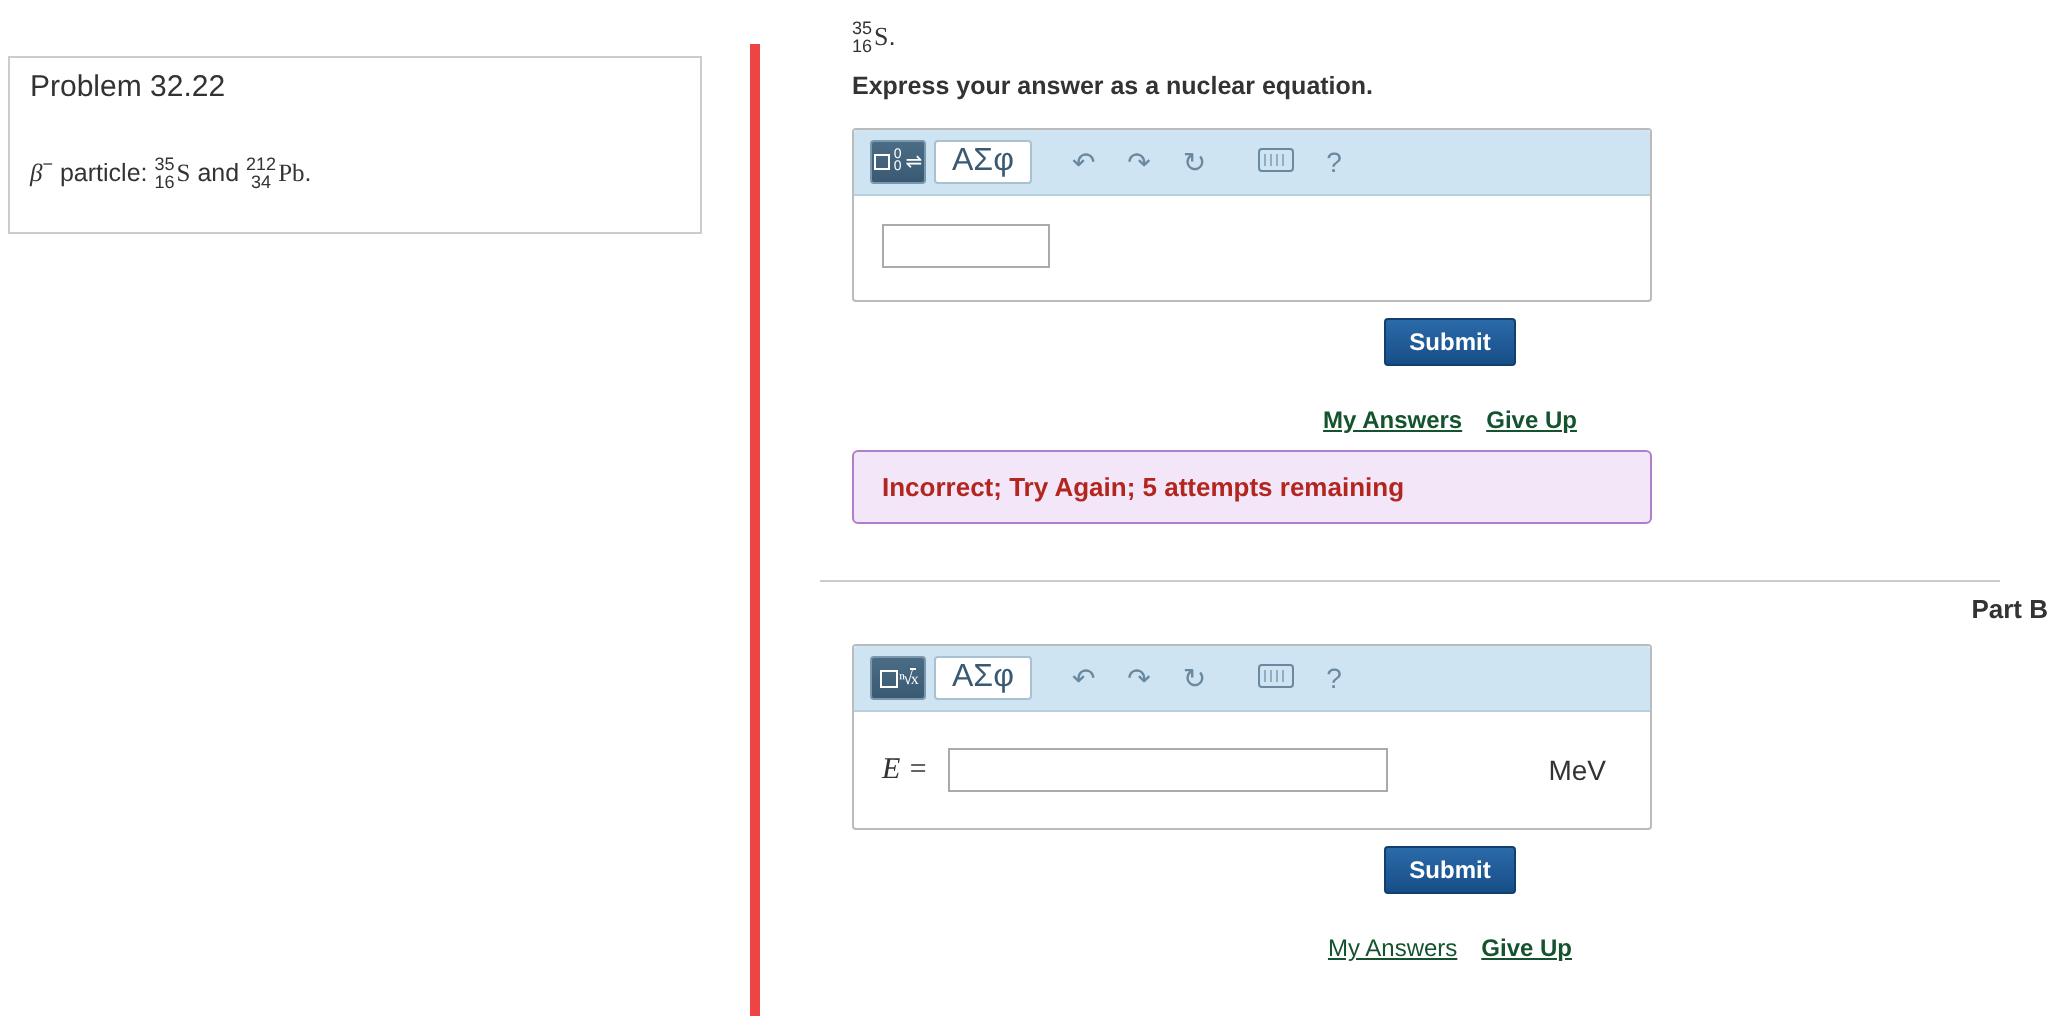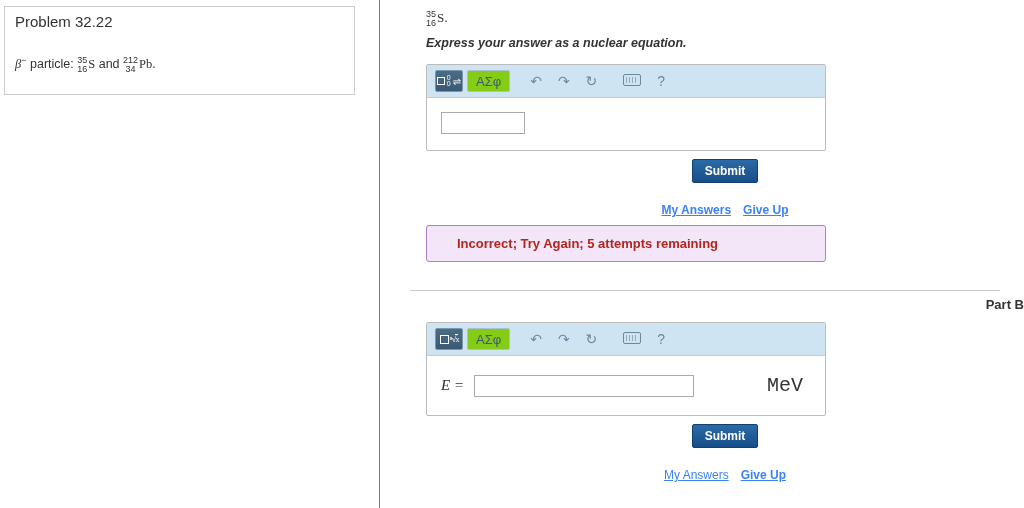--- a/index.html
+++ b/index.html
@@ -13,22 +13,23 @@
     height: 508px;
     overflow: hidden;
   }
   .page {
     display: flex;
     height: 100%;
   }
   .left-col {
     width: 380px;
     flex: 0 0 380px;
-    border-right: 1px solid #ef4444;
+    border-right: 5px solid #ef4444;
     padding: 6px 16px 0 0;
+    margin-top: 22px;
   }
   .problem-box {
     border: 1px solid #ccc;
     margin: 0 8px 8px 4px;
     padding: 6px 10px 20px 10px;
   }
   .problem-title {
     font-size: 15px;
     margin: 0 0 8px 0;
   }
@@ -52,21 +53,21 @@
     overflow: hidden;
   }
   .part-content { padding: 6px 0 10px 16px; }
   .part-title {
     font-weight: bold;
     font-size: 13px;
     margin: 6px 0 4px 0;
     text-align: right;
   }
   .prompt { margin: 4px 0 8px 0; }
-  .subprompt { font-weight: bold; margin: 4px 12px 14px 0; font-size: 12.5px; font-style: italic; }
+  .subprompt { font-weight: bold; margin: 4px 12px 14px 0; font-size: 12.5px; }
   .answer-box {
     border: 1px solid #bbb;
     border-radius: 2px;
     width: 400px;
     padding: 0;
     margin-bottom: 8px;
   }
   .toolbar {
     background: #cfe4f2;
     border-bottom: 1px solid #b8cfdd;
@@ -84,28 +85,28 @@
     min-width: 28px;
     display: inline-flex;
     align-items: center;
     justify-content: center;
     font-size: 10px;
     border-radius: 2px;
     cursor: pointer;
   }
   .tbtn-light {
     border: 1px solid #a9c1d1;
-    background: #84cc16;
+    background: #ffffff;
     color: #3a5a73;
     height: 22px;
     padding: 0 8px;
     display: inline-flex;
     align-items: center;
     justify-content: center;
-    font-size: 13px;
+    font-size: 16px;
     border-radius: 2px;
     cursor: pointer;
   }
   .tool-ico {
     color: #6a89a0;
     font-size: 14px;
     padding: 0 6px;
     cursor: pointer;
   }
   .tool-spacer { flex: 0 0 6px; }
@@ -126,53 +127,53 @@
     padding: 18px 14px 18px 14px;
   }
   .evar { font-style: italic; font-family: 'Times New Roman', serif; font-size: 15px;}
   .answer-input2 {
     width: 220px;
     height: 22px;
     border: 1px solid #aaa;
     padding: 2px 4px;
     font-size: 12px;
   }
-  .unit { font-family: Liberation Mono, monospace; font-size: 20px; margin-left: auto; padding-right: 8px;}
+  .unit { font-family: Liberation Sans, sans-serif; font-size: 14px; margin-left: auto; padding-right: 8px;}
   .submit-row {
     display: flex;
     align-items: center;
     gap: 20px;
     margin: 6px 0 8px 0;
     flex-direction: column;
   }
   .btn-submit {
     background: linear-gradient(#2b6aa8, #174e88);
     border: 1px solid #10406f;
     color: #fff;
     font-weight: bold;
     font-size: 12px;
     padding: 4px 12px;
     border-radius: 2px;
     cursor: pointer;
   }
   .link {
-    color: #3b82f6;
+    color: #14532d;
     font-size: 12px;
     text-decoration: underline;
     cursor: pointer;
     font-weight: bold;
   }
   .link-group { display: flex; gap: 12px; }
   .feedback {
     border: 1px solid #b17fc9;
     background: #f2e6f8;
     color: #b3261e;
     font-weight: bold;
     font-size: 13px;
-    padding: 10px 30px;
+    padding: 10px 14px;
     width: 400px;
     border-radius: 3px;
     margin-top: 8px;
   }
   hr.sep {
     border: none;
     border-top: 1px solid #ccc;
     margin: 18px 0 6px 0;
     width: 590px;
   }

